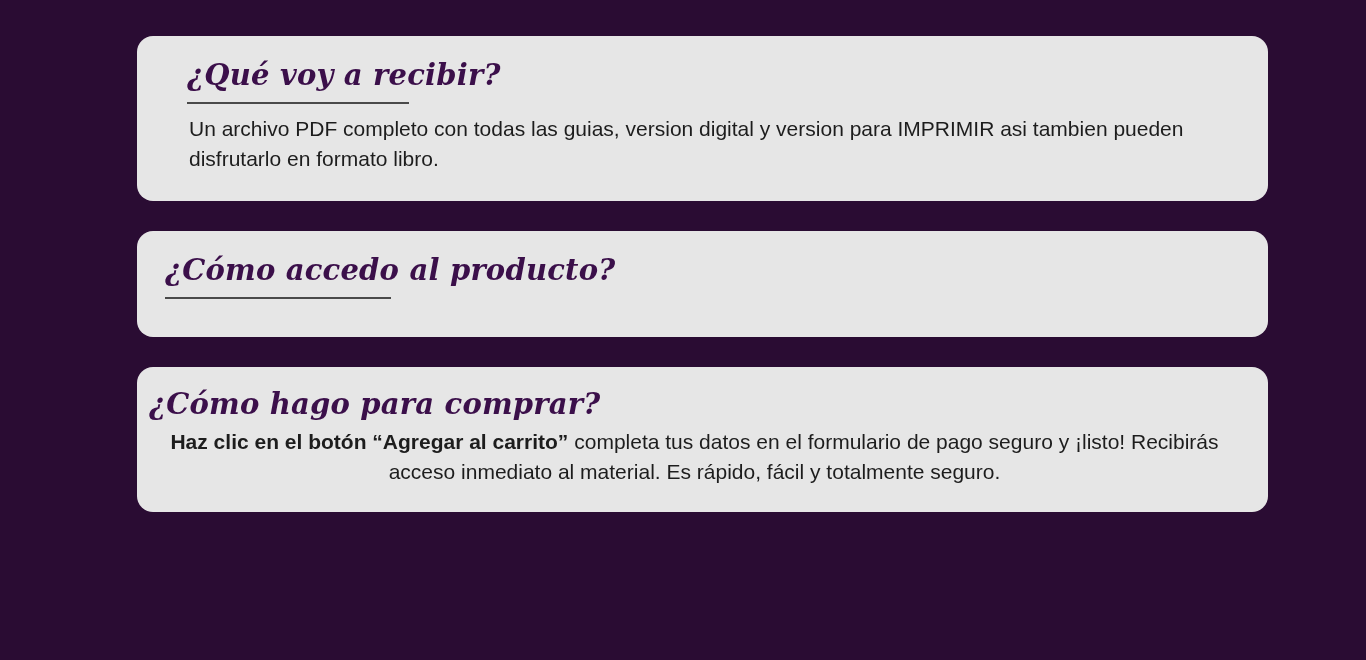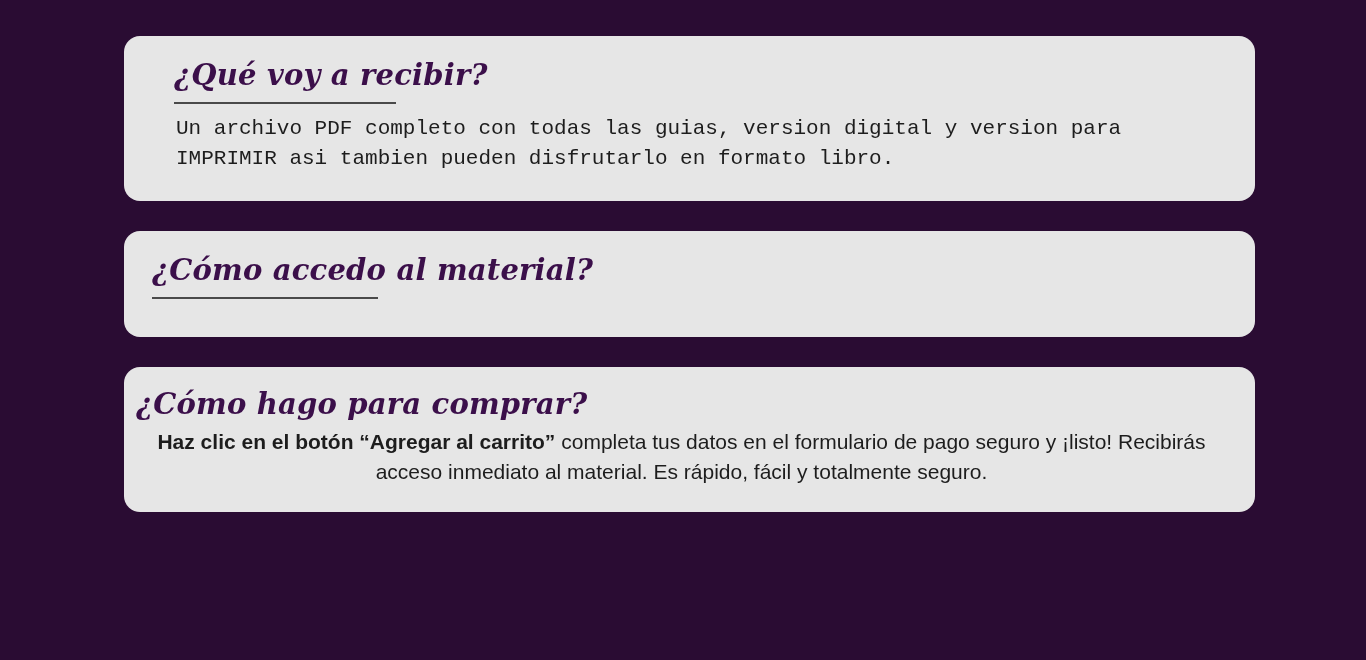--- a/index.html
+++ b/index.html
@@ -8,21 +8,21 @@
   }
   body {
     width: 1366px;
     height: 660px;
     background: #2a0c33;
     font-family: "Liberation Sans", sans-serif;
     overflow: hidden;
   }
   .faq-wrap {
     position: absolute;
-    left: 124px;
+    left: 137px;
     top: 36px;
     width: 1131px;
   }
   .card {
     background: #e6e6e6;
     border-radius: 16px;
     box-sizing: border-box;
     margin-bottom: 30px;
   }
   .card-1 { padding: 22px 30px 26px 30px; }
@@ -50,39 +50,39 @@
   .card-1 .rule { width: 222px; margin-left: 20px; }
   .card-2 .rule { width: 226px; margin-left: 0px; }
 
   .q-body {
     font-family: "Liberation Sans", sans-serif;
     font-size: 21px;
     line-height: 1.45;
     color: #1d1d1d;
     margin: 0;
   }
-  .card-1 .q-body { padding-left: 22px; font-family: Liberation Mono, monospace; }
+  .card-1 .q-body { padding-left: 22px; }
   .card-2 .q-body { padding-left: 0px; }
   .card-3 .q-body { padding-left: 2px; margin-top: 6px; text-align: center; }
 
   .q-body b { font-weight: bold; }
 </style>
 </head>
 <body>
 
 <div class="faq-wrap">
 
   <section class="card card-1">
     <h2 class="q-title">¿Qué voy a recibir?</h2>
     <hr class="rule">
     <p class="q-body"><span>Un archivo PDF completo con todas las guias, version digital y version para IMPRIMIR asi tambien pueden disfrutarlo en formato libro.</span><b></b><span></span></p>
   </section>
 
   <section class="card card-2">
-    <h2 class="q-title">¿Cómo accedo al material?</h2>
+    <h2 class="q-title">¿Cómo accedo al producto?</h2>
     <hr class="rule">
   </section>
 
   <section class="card card-3">
     <h2 class="q-title">¿Cómo hago para comprar?</h2>
     <p class="q-body"><span></span><b>Haz clic en el botón “Agregar al carrito”</b><span> completa tus datos en el formulario de pago seguro y ¡listo! Recibirás acceso inmediato al material. Es rápido, fácil y totalmente seguro.</span></p>
   </section>
 
 </div>
 

